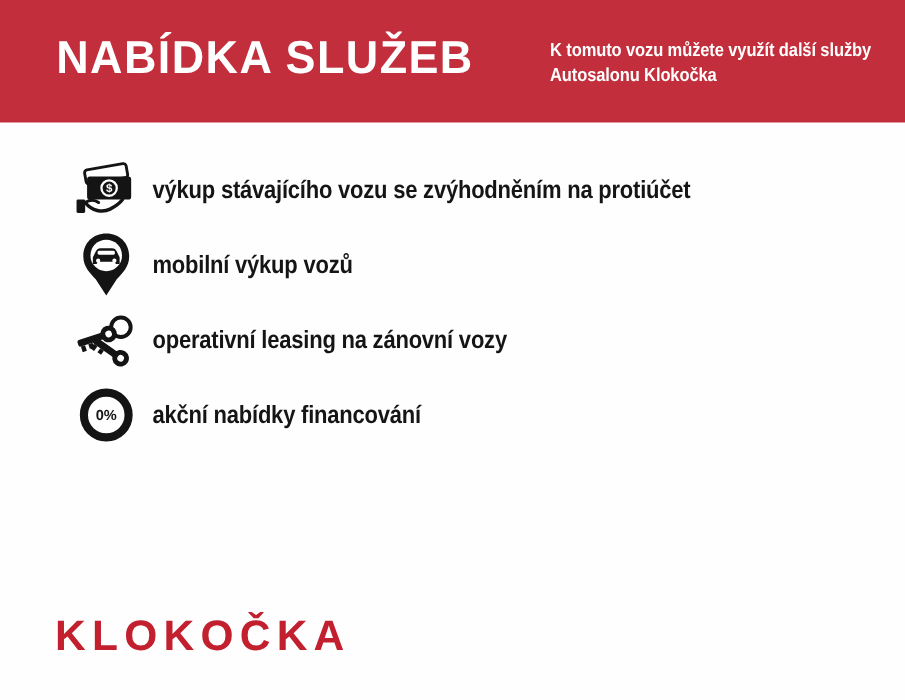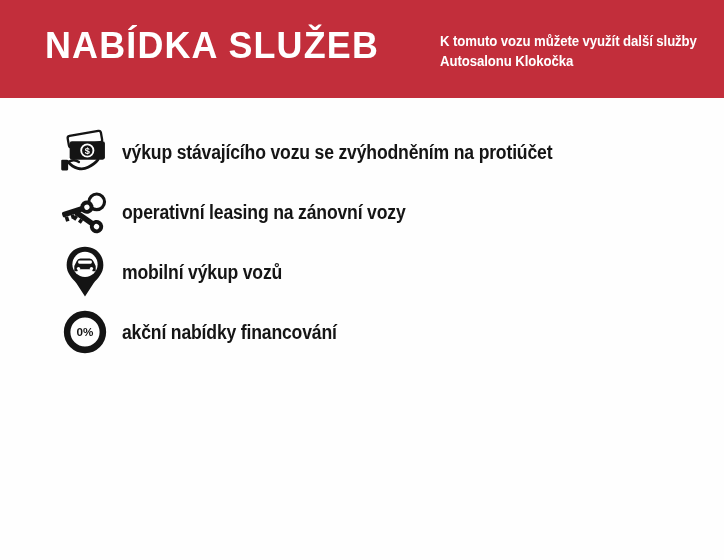--- a/index.html
+++ b/index.html
@@ -66,20 +66,34 @@
           <rect x="1" y="40" width="9" height="14" rx="1.5" fill="#141414"></rect>
           <path d="M10 43 c7 9 18 11 26 7 c6 -3 10 -6 13 -10" stroke="#141414" stroke-width="3.6" fill="none" stroke-linecap="round"></path>
           <path d="M10 43 c5 -3 10 -3 14 0" stroke="#141414" stroke-width="3.2" fill="none" stroke-linecap="round"></path>
         </svg>
       </span>
       <span class="service-label">výkup stávajícího vozu se zvýhodněním na protiúčet</span>
     </li>
 
     <li class="service-row">
       <span class="service-icon">
+        <svg width="44" height="52" viewBox="0 0 56 68">
+          <path d="M28 1 C14 1 4 11 4 25 c0 11 7 17 13 24 l11 17 11 -17 c6 -7 13 -13 13 -24 C52 11 42 1 28 1 Z" fill="#141414"></path>
+          <circle cx="28" cy="24" r="16.5" fill="#ffffff"></circle>
+          <path d="M14 26 l3 -6 q1.5 -3.5 5 -3.5 h12 q3.5 0 5 3.5 l3 6 v7 h-4 l-1 -2.5 h-18 l-1 2.5 h-4 z" fill="#141414"></path>
+          <rect x="19" y="19" width="18" height="4.2" rx="1.5" fill="#ffffff"></rect>
+          <circle cx="19.5" cy="29.5" r="2.2" fill="#ffffff"></circle>
+          <circle cx="36.5" cy="29.5" r="2.2" fill="#ffffff"></circle>
+        </svg>
+      </span>
+      <span class="service-label">mobilní výkup vozů</span>
+    </li>
+
+    <li class="service-row">
+      <span class="service-icon">
         <svg width="50" height="44" viewBox="0 0 64 56">
           <circle cx="47" cy="15" r="10" fill="none" stroke="#141414" stroke-width="4"></circle>
           <g transform="rotate(-18 20 26)">
             <rect x="2" y="23" width="28" height="7" rx="2" fill="#141414"></rect>
             <rect x="4" y="30" width="4.5" height="6" fill="#141414"></rect>
             <rect x="12" y="30" width="4.5" height="5" fill="#141414"></rect>
             <circle cx="35" cy="26.5" r="8.5" fill="#141414"></circle>
             <circle cx="35" cy="26.5" r="3.4" fill="#ffffff"></circle>
           </g>
           <g transform="rotate(35 38 40)">
@@ -89,40 +103,27 @@
             <circle cx="49" cy="40.5" r="8.5" fill="#141414"></circle>
             <circle cx="49" cy="40.5" r="3.4" fill="#ffffff"></circle>
           </g>
         </svg>
       </span>
       <span class="service-label">operativní leasing na zánovní vozy</span>
     </li>
 
     <li class="service-row">
       <span class="service-icon">
-        <svg width="44" height="52" viewBox="0 0 56 68">
-          <path d="M28 1 C14 1 4 11 4 25 c0 11 7 17 13 24 l11 17 11 -17 c6 -7 13 -13 13 -24 C52 11 42 1 28 1 Z" fill="#141414"></path>
-          <circle cx="28" cy="24" r="16.5" fill="#ffffff"></circle>
-          <path d="M14 26 l3 -6 q1.5 -3.5 5 -3.5 h12 q3.5 0 5 3.5 l3 6 v7 h-4 l-1 -2.5 h-18 l-1 2.5 h-4 z" fill="#141414"></path>
-          <rect x="19" y="19" width="18" height="4.2" rx="1.5" fill="#ffffff"></rect>
-          <circle cx="19.5" cy="29.5" r="2.2" fill="#ffffff"></circle>
-          <circle cx="36.5" cy="29.5" r="2.2" fill="#ffffff"></circle>
-        </svg>
-      </span>
-      <span class="service-label">mobilní výkup vozů</span>
-    </li>
-
-    <li class="service-row">
-      <span class="service-icon">
         <svg width="44" height="44" viewBox="0 0 64 64">
           <circle cx="32" cy="32" r="26" fill="none" stroke="#141414" stroke-width="9.5"></circle>
           <text x="32" y="38" text-anchor="middle" font-size="17" font-weight="bold" fill="#141414" font-family="Liberation Sans, sans-serif">0%</text>
         </svg>
       </span>
       <span class="service-label">akční nabídky financování</span>
     </li>
 
 
 
   </ul>
 
+  <div class="logo">KLOKOČKA</div>
 
 </div>
 
 </body></html>

